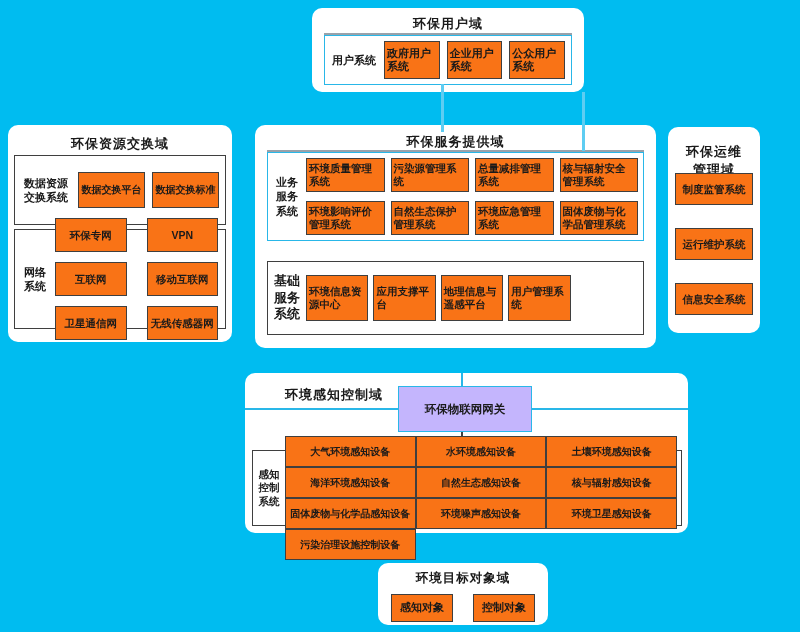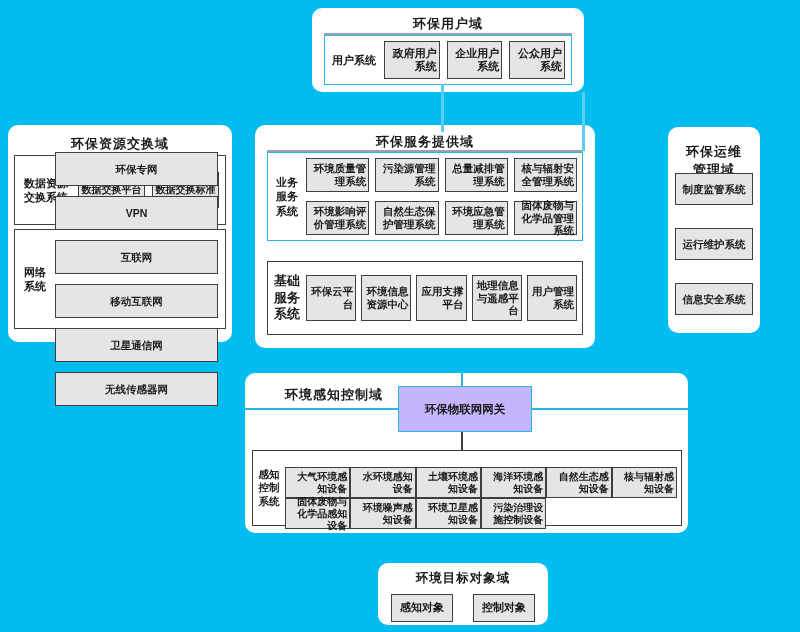--- a/index.html
+++ b/index.html
@@ -9,48 +9,48 @@
     font-family:"Liberation Sans","DejaVu Sans",sans-serif;
     font-weight:bold;color:#1A1A1A;
   }
   .panel{position:absolute;background:#FFFFFF;border-radius:10px;}
   .panel-title{text-align:center;font-size:13px;letter-spacing:1px;border-radius:9px;}
   .group{position:absolute;display:flex;align-items:center;background:#FFFFFF;box-sizing:border-box;}
   .group.dark{border:1px solid #3F3F3F;}
   .group.cyan{border:1px solid #29B7E8;box-shadow:0 -2px 0 #99A2AA;}
   .group-label{text-align:center;font-size:11px;line-height:1.3;flex:0 0 auto;}
   .sbox{
-    border:1px solid #3F3F3F;background:#e5e5e5;box-sizing:border-box;
+    border:1px solid #3F3F3F;background:#f97316;box-sizing:border-box;
     display:flex;align-items:center;justify-content:center;
-    text-align:right;font-size:11px;line-height:1.2;padding:1px 2px;
+    text-align:left;font-size:11px;line-height:1.2;padding:1px 2px;
   }
   .nowrap{white-space:nowrap;}
   .grid{display:grid;flex:1 1 auto;}
   .line{position:absolute;}
 
   
   #d-user{left:312px;top:8px;width:272px;height:84px;}
   #d-user .panel-title{padding-top:7px;}
   #g-user{left:12px;right:12px;top:27px;height:50px;padding:0 6px;gap:7px;}
   #g-user .group-label{width:46px;}
   #g-user .sbox{flex:1 1 0;height:38px;}
 
   
   #d-exchange{left:8px;top:125px;width:224px;height:217px;}
   #d-exchange .panel-title{padding-top:10px;}
   #g-data{left:6px;right:6px;top:30px;height:70px;padding:0 6px;gap:7px;}
   #g-data .group-label{width:50px;}
   #g-data .sbox{flex:1 1 0;height:36px;font-size:10px;}
   #g-net{left:6px;right:6px;top:104px;height:100px;padding:0 7px;gap:7px;}
   #g-net .group-label{width:26px;}
-  #g-net .grid{grid-template-columns:repeat(1,1fr);gap:10px 20px;}
+  #g-net .grid{grid-template-columns:repeat(2,1fr);gap:10px 20px;}
   #g-net .sbox{height:34px;font-size:10.5px;}
 
   
-  #d-service{left:255px;top:125px;width:340px;height:223px;}
+  #d-service{left:255px;top:125px;width:401px;height:223px;}
   #d-service .panel-title{padding-top:8px;}
   #g-biz{left:12px;right:12px;top:27px;height:89px;padding:0 5px;gap:5px;}
   #g-biz .group-label{width:28px;font-size:11px;}
   #g-biz .grid{grid-template-columns:repeat(4,1fr);gap:9px 6px;}
   #g-biz .sbox{height:34px;font-size:10.5px;}
   #g-base{left:12px;right:12px;top:136px;height:74px;padding:0 5px;gap:5px;}
   #g-base .group-label{width:28px;font-size:13px;}
   #g-base .grid{grid-template-columns:repeat(5,1fr);gap:5px;}
   #g-base .sbox{height:46px;font-size:10.5px;}
 
@@ -67,21 +67,21 @@
     position:absolute;left:153px;top:13px;width:134px;height:46px;z-index:2;
     border:1px solid #29B7E8;background:#c4b5fd;box-sizing:border-box;
     display:flex;align-items:center;justify-content:center;font-size:11.5px;
   }
   #ln-gw-top{left:216px;top:0;width:2px;height:14px;background:#29B7E8;}
   #ln-gw-left{left:0;top:35px;width:154px;height:2px;background:#29B7E8;}
   #ln-gw-right{left:286px;top:35px;width:157px;height:2px;background:#29B7E8;}
   #ln-gw-down{left:216px;top:59px;width:2px;height:19px;background:#3F3F3F;}
   #g-sense{left:7px;right:6px;top:77px;height:76px;padding:0 4px;gap:4px;}
   #g-sense .group-label{width:24px;font-size:10.5px;}
-  #g-sense .grid{grid-template-columns:repeat(6,1fr);margin-top:20px;}
+  #g-sense .grid{grid-template-columns:repeat(3,1fr);margin-top:20px;}
   #g-sense .sbox{height:31px;font-size:10px;}
 
   
   #d-target{left:378px;top:563px;width:170px;height:62px;}
   #d-target .panel-title{padding-top:7px;font-size:12.5px;}
   #target-row{display:flex;gap:20px;padding:7px 13px 0;}
   #target-row .sbox{flex:1 1 0;height:28px;}
 
   
   #conn-a{left:441px;top:84px;width:3px;height:48px;background:#5ECDF2;z-index:5;}
@@ -133,21 +133,20 @@
         <div class="sbox">核与辐射安全管理系统</div>
         <div class="sbox">环境影响评价管理系统</div>
         <div class="sbox">自然生态保护管理系统</div>
         <div class="sbox">环境应急管理系统</div>
         <div class="sbox">固体废物与化学品管理系统</div>
       </div>
     </div>
     <div class="group dark" id="g-base">
       <div class="group-label">基础服务系统</div>
       <div class="grid">
-        <div class="sbox">环保云平台</div>
         <div class="sbox">环境信息资源中心</div>
         <div class="sbox">应用支撑平台</div>
         <div class="sbox">地理信息与遥感平台</div>
         <div class="sbox">用户管理系统</div>
       </div>
     </div>
   </div>
 
   <div class="panel" id="d-ops">
     <div class="panel-title">环保运维管理域</div>

